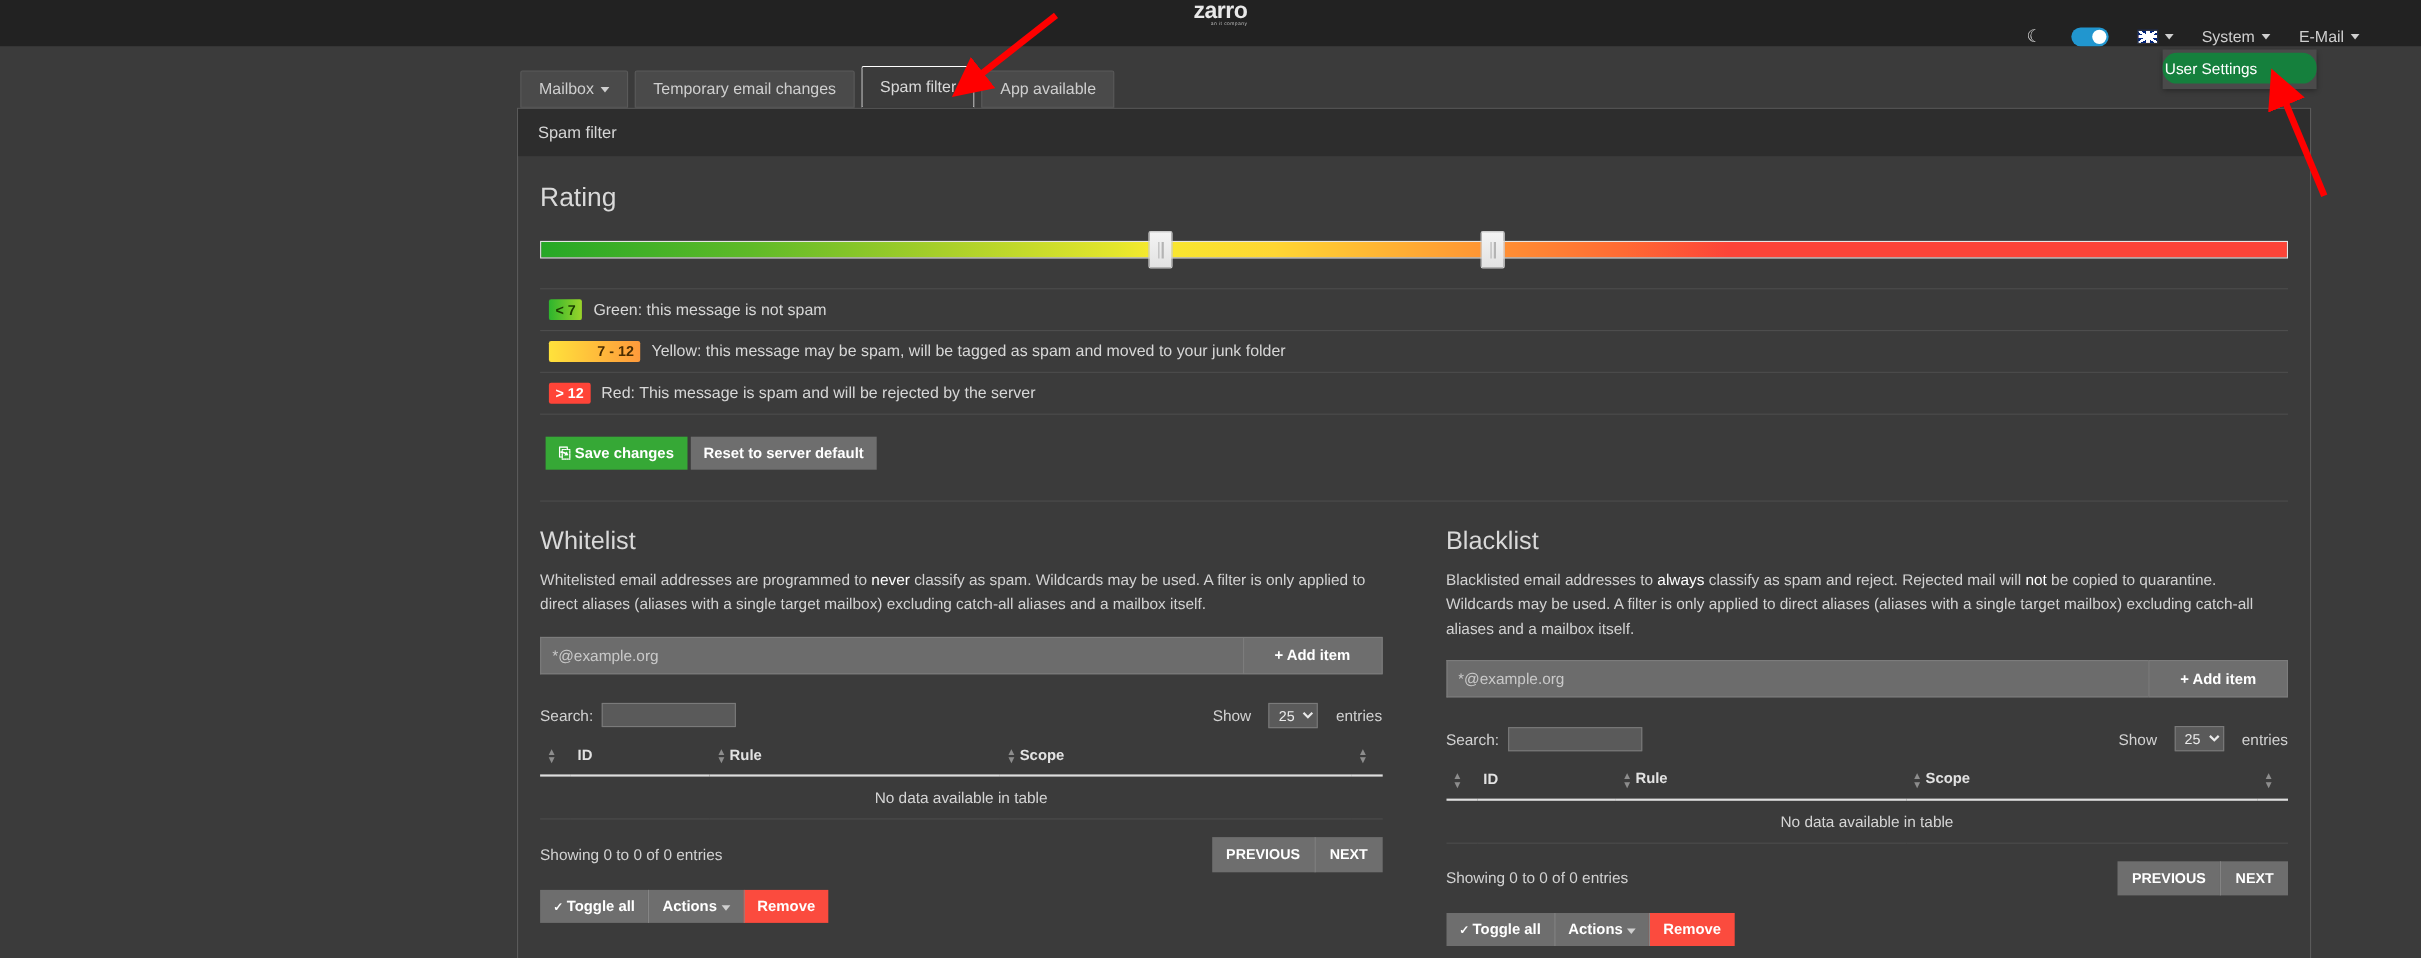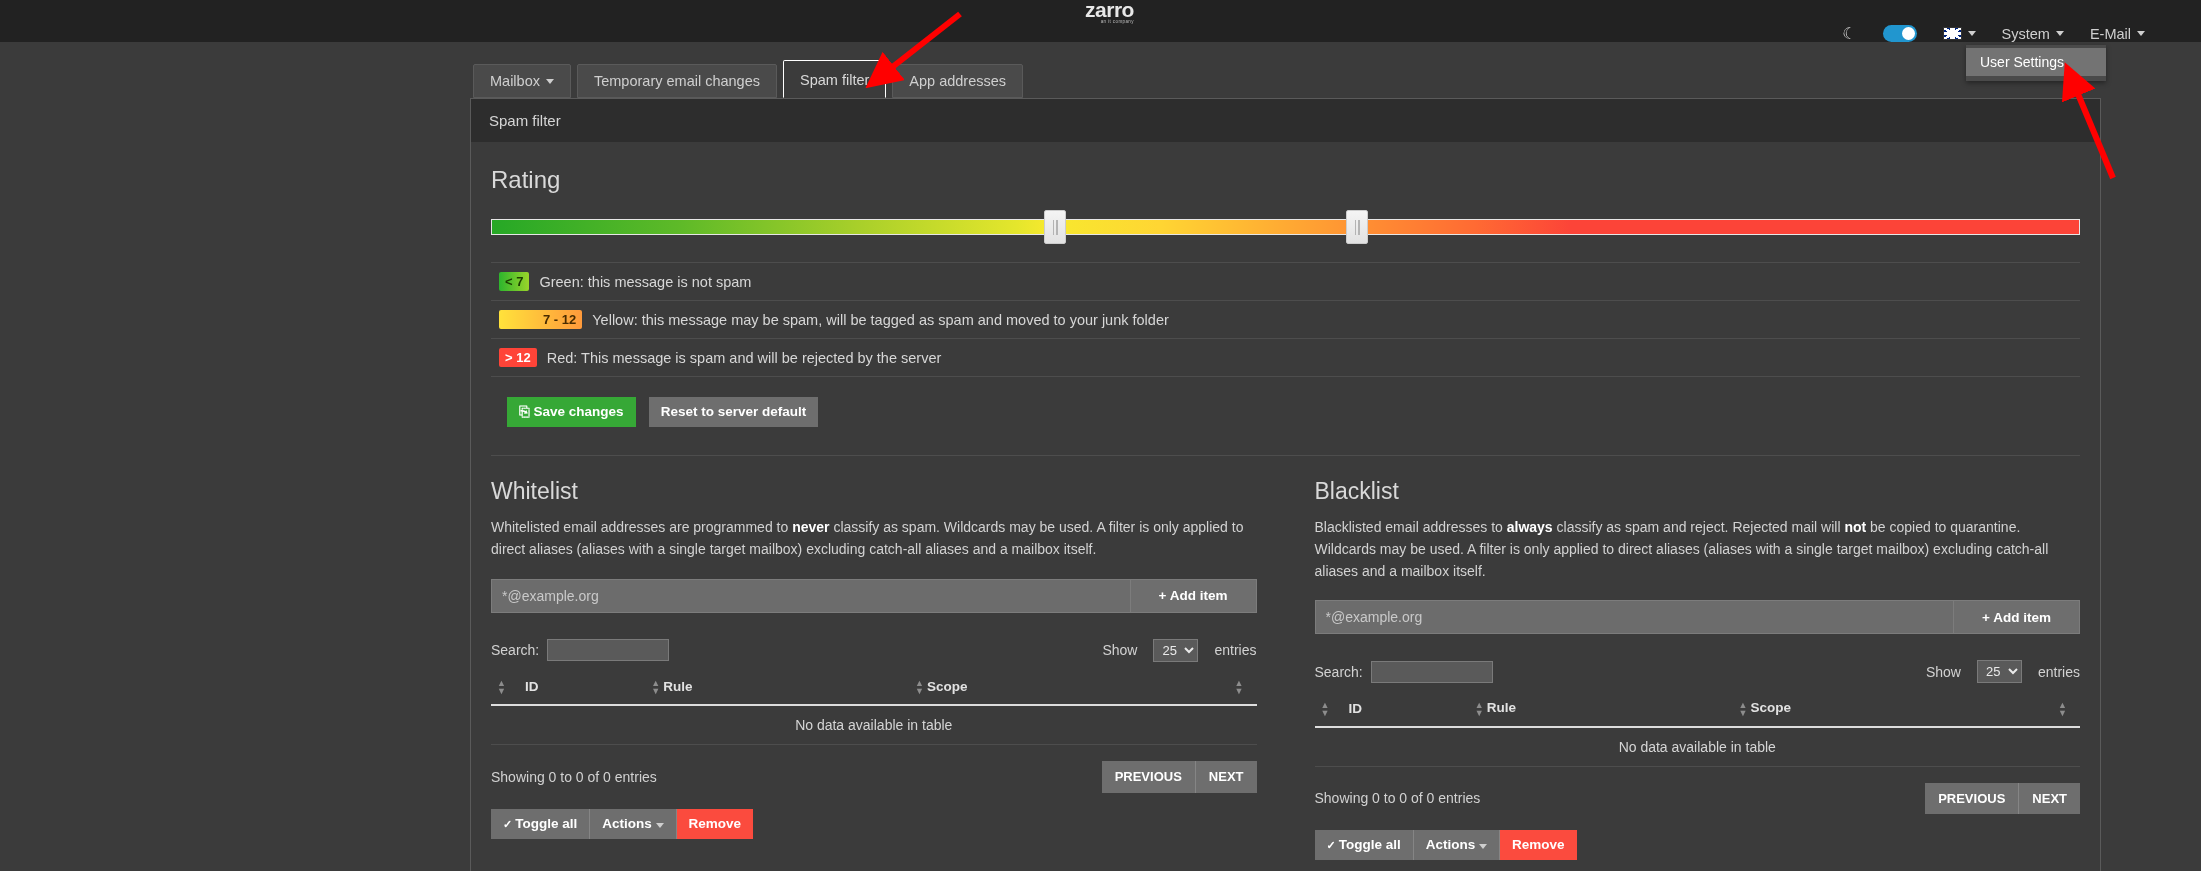--- a/index.html
+++ b/index.html
@@ -81,22 +81,22 @@
   }
 
   
   .user-dropdown {
     position:absolute; top:45px; right:95px;
     background:#4a4a4a; padding:3px 0 5px 0;
     min-width:140px; box-shadow:0 2px 5px rgba(0,0,0,.4);
     z-index: 30;
   }
   .user-dropdown-item {
-    background:#737373; color:#ffffff; font-size:14px;
-    padding:6px 14px; cursor:pointer; white-space:nowrap;
+    background:#15803d; color:#ffffff; font-size:14px;
+    padding:6px 2px; cursor:pointer; white-space:nowrap;border-radius:13px;
   }
 
   
   .tabs-wrap {
     margin-top: 14px;
     padding-left: 473px;
     display:flex; align-items:flex-end;
     height: 42px;
     position: relative;
   }
@@ -171,34 +171,34 @@
 
   
   .btn {
     font-size:13.5px; font-weight:bold; color:#ffffff;
     padding:7px 12px; border:none; cursor:pointer;
     font-family:"Liberation Sans", sans-serif; line-height:1.2;
   }
   .btn-green { background:#36a836; }
   .btn-gray  { background:#6e6e6e; }
   .btn-red   { background:#fb4b3e; }
-  .btn-group { display:flex; gap:13px; margin:20px 0 0 16px; }
+  .btn-group { display:flex; gap:3px; margin:20px 0 0 5px; }
 
   .hr { border-top:1px solid #4d4d4d; margin:28px 0 0 0; }
 
   
   .cols { display:flex; gap:58px; margin-top:22px; }
   .col { flex:1; min-width:0; }
   .col h3 {
     color:#d9d9d9; font-weight:normal; font-size:23px; margin:0 0 12px 0;
   }
   .col p.desc {
     color:#d2d2d2; font-size:14px; line-height:1.55; margin:0 0 18px 0;
   }
-  .col p.desc b { font-weight:bold; color:#ffffff; }
+  .col p.desc b { font-weight:normal; color:#ffffff; }
 
   .input-group { display:flex; margin-bottom:26px; }
   .input-group input {
     flex:1; background:#6c6c6c; border:1px solid #7c7c7c; border-right:none;
     color:#efefef; font-size:14px; padding:8px 10px; outline:none;
     font-family:"Liberation Sans", sans-serif; min-width:0;
   }
   .input-group input::placeholder { color:#c9c9c9; }
   .add-btn {
     background:#6e6e6e; color:#ffffff; font-size:13.5px; font-weight:bold;
@@ -290,21 +290,21 @@
     <span>Mailbox</span>
     <span class="caret"></span>
   </div>
   <div class="tab">
     <span>Temporary email changes</span>
   </div>
   <div class="tab active">
     <span>Spam filter</span>
   </div>
   <div class="tab">
-    <span>App addresses</span>
+    <span>App available</span>
   </div>
 </div>
 
 <div class="panel">
   <div class="panel-head">Spam filter</div>
 
   <div class="panel-body">
 
     <h2 class="section-title">Rating</h2>
 

